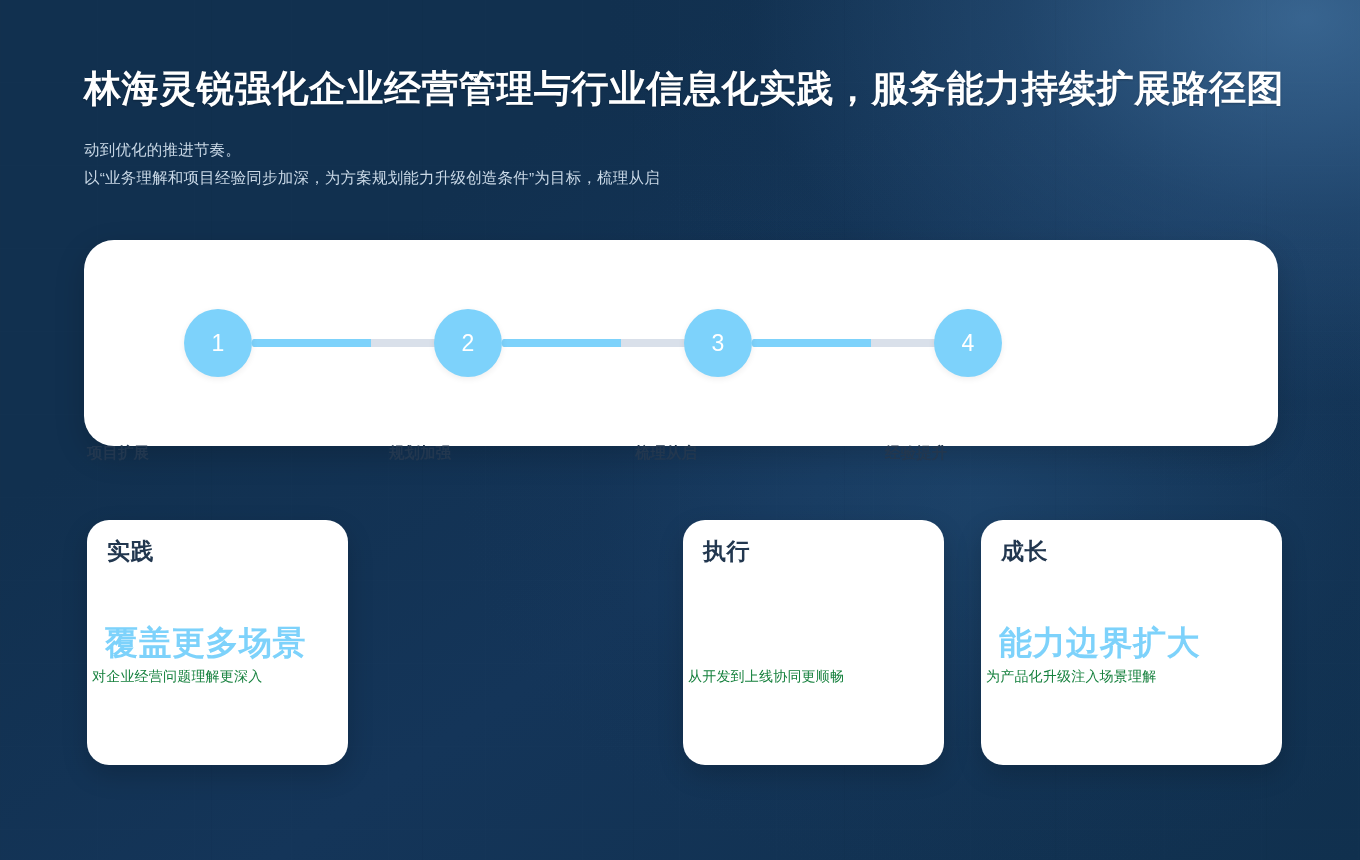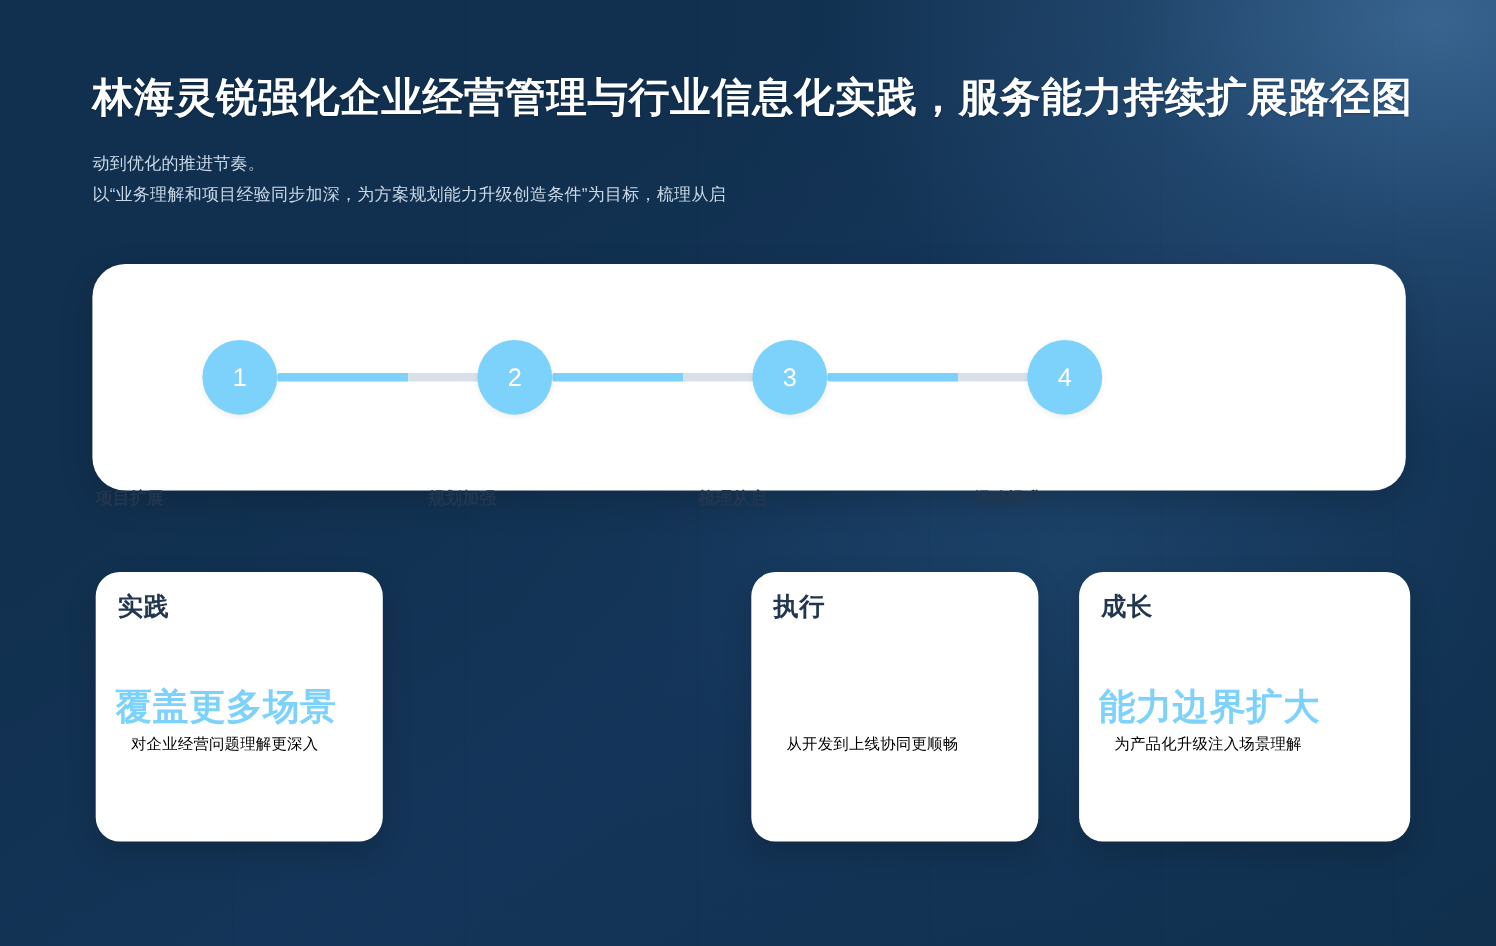--- a/index.html
+++ b/index.html
@@ -82,22 +82,22 @@
   .card-tag{
     position:absolute;left:20px;top:16px;
     font-size:23px;font-weight:bold;color:#22374f;letter-spacing:.5px;
   }
   .card-head{
     position:absolute;left:18px;top:85px;
     font-size:33px;font-weight:bold;color:#7dd2fb;
     white-space:nowrap;letter-spacing:.5px;margin-top:16px;
   }
   .card-desc{
-    position:absolute;left:32px;top:148px;
-    font-size:14px;color:#000000;white-space:nowrap;letter-spacing:.2px;
+    position:absolute;left:5px;top:148px;
+    font-size:14px;color:#15803d;white-space:nowrap;letter-spacing:.2px;
   }
 </style>
 </head>
 <body>
 
 <div id="stage">
   <div id="noise"></div>
 
   <div class="wrap">
 

